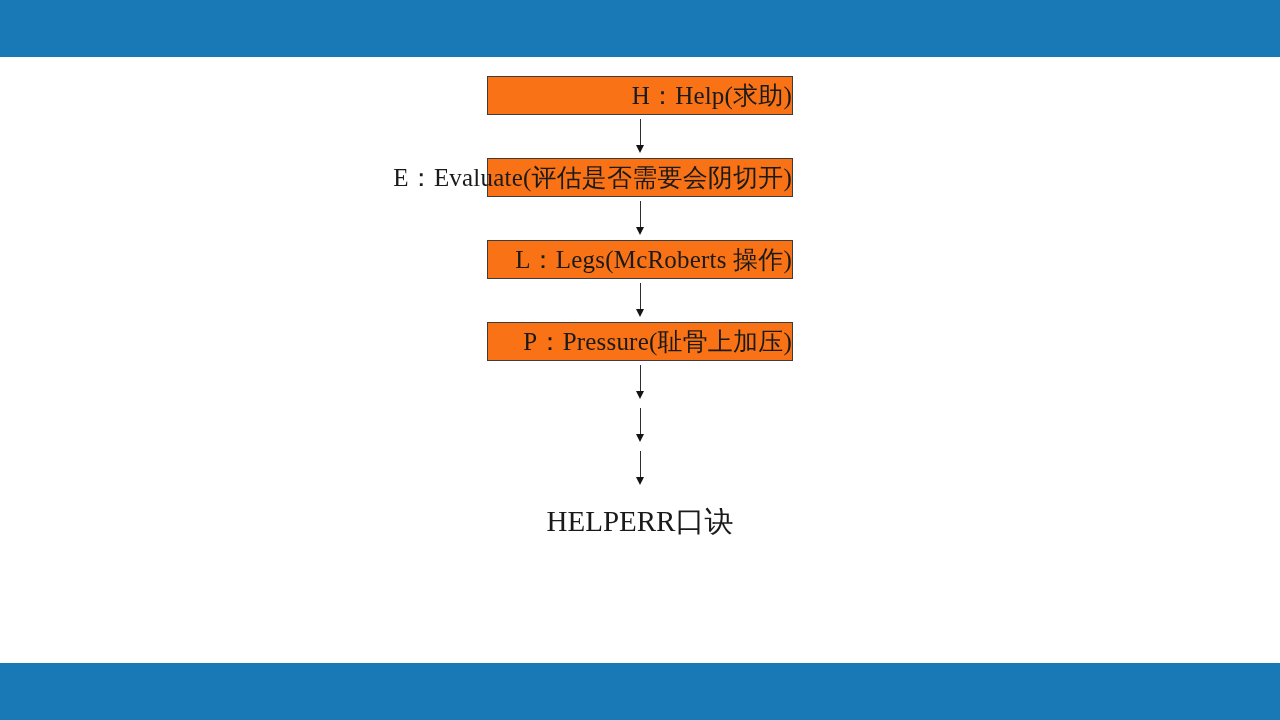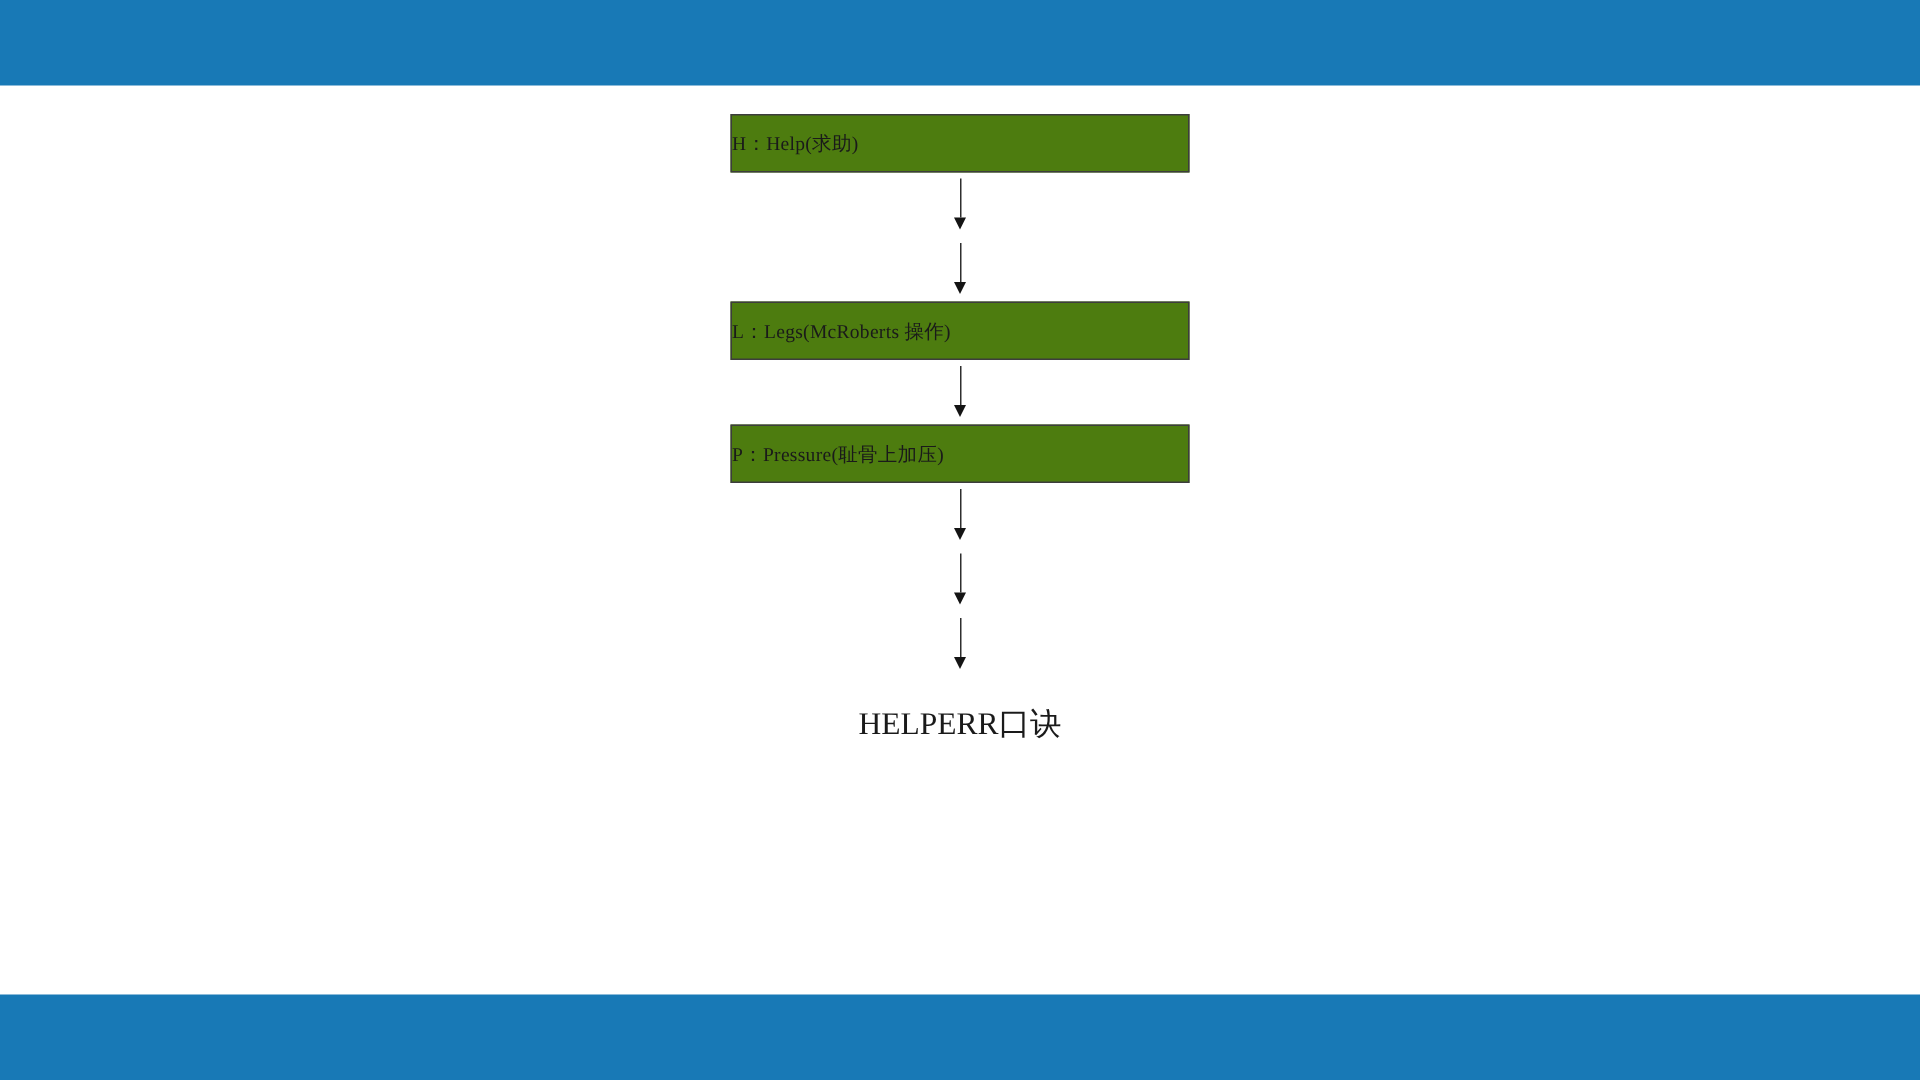--- a/index.html
+++ b/index.html
@@ -22,62 +22,65 @@
   }
   .bar.top{top:0;}
   .bar.bottom{bottom:0;}
   .flow{
     position:absolute;top:57px;left:0;width:1280px;
     display:flex;flex-direction:column;align-items:center;
   }
   .step-box{
     width:304px;height:37px;
     border:1px solid var(--box-border);
-    background:#4d7c0f;
-    display:flex;align-items:center;justify-content:flex-start;
-    font-size:13px;
+    background:#f97316;
+    display:flex;align-items:center;justify-content:flex-end;
+    font-size:25px;
     white-space:nowrap;
     letter-spacing:0.2px;
   }
   .step-box.first{margin-top:19px;}
   .arrow{
     height:43px;
     display:flex;flex-direction:column;align-items:center;
     box-sizing:border-box;padding-top:4px;
   }
   .arrow .line{width:1px;height:26px;background:#2e2e2e;}
   .arrow .head{
     width:0;height:0;
     border-left:4px solid transparent;
     border-right:4px solid transparent;
     border-top:8px solid #141414;
   }
   .caption{
     margin-top:14px;
-    font-size:21px;
+    font-size:29px;
     line-height:34px;
     text-align:center;
   }
 </style>
 </head>
 <body>
 
 <div class="bar top"></div>
 
 <div class="flow">
 
   <div class="step-box first">
     <span>H：Help(求助)</span>
   </div>
 
   <div class="arrow">
     <span class="line"></span>
     <span class="head"></span>
   </div>
 
+  <div class="step-box">
+    <span>E：Evaluate(评估是否需要会阴切开)</span>
+  </div>
 
   <div class="arrow">
     <span class="line"></span>
     <span class="head"></span>
   </div>
 
   <div class="step-box">
     <span>L：Legs(McRoberts 操作)</span>
   </div>
 

